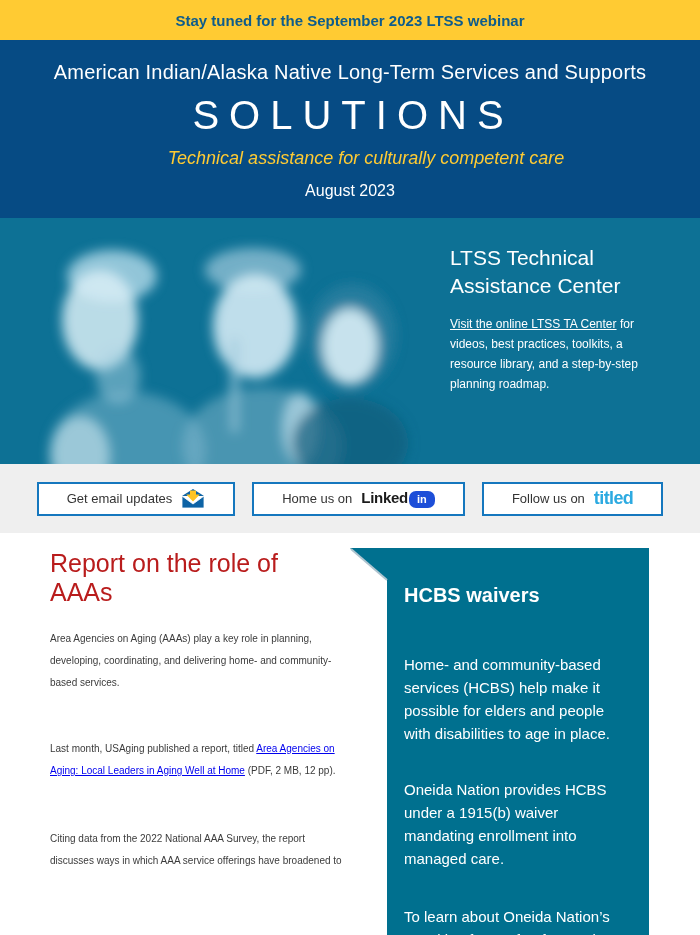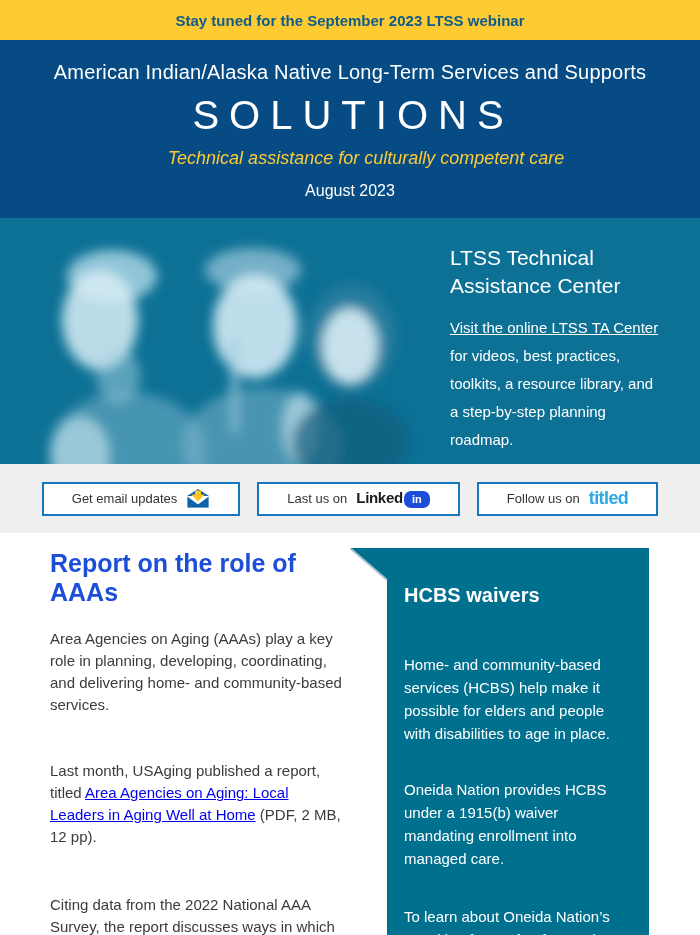--- a/index.html
+++ b/index.html
@@ -68,22 +68,22 @@
     width: 215px;
     color: #ffffff;
   }
   .hero-text h2 {
     font-size: 21px;
     font-weight: 400;
     line-height: 28px;
   }
   .hero-text p {
     margin-top: 14px;
-    font-size: 15px;
-    line-height: 28px;
+    font-size: 12px;
+    line-height: 20px;
   }
   .hero-link { color: #ffffff; text-decoration: underline; cursor: pointer; }
 
   
   .social {
     height: 69px;
     background: #EFEFEF;
     display: flex;
     align-items: center;
     justify-content: center;
@@ -114,26 +114,26 @@
   
   .main { position: relative; height: 407px; background: #ffffff; }
   .article {
     position: absolute;
     left: 50px;
     top: 16px;
     width: 294px;
     color: #3b3b3b;
   }
   .article h1 {
-    color: #1d4ed8;
+    color: #b91c1c;
     font-size: 25px;
     line-height: 29px;
-    font-weight: bold;
-  }
-  .article p { font-size: 15px; line-height: 22px; }
+    font-weight: normal;
+  }
+  .article p { font-size: 10px; line-height: 22px; }
   .article .p1 { margin-top: 21px; }
   .article .p2 { margin-top: 44px; }
   .article .p3 { margin-top: 46px; }
   .article a { color: #0000EE; text-decoration: underline; cursor: pointer; }
 
   
   .panel {
     position: absolute;
     left: 350px;
     top: 15px;
@@ -209,21 +209,21 @@
     <button class="social-btn">
       <span>Get email updates</span>
       <svg width="24" height="20" viewBox="0 0 24 20">
         <path d="M1 7 L12 0 L23 7 Z" fill="#0D63A5"></path>
         <polygon points="9,1.5 15,1.5 15,5.5 18.8,5.5 12,12.5 5.2,5.5 9,5.5" fill="#FFC425"></polygon>
         <path d="M1 7 L12 15 L23 7 L23 19 L1 19 Z" fill="#0D63A5" stroke="#ffffff" stroke-width="0.8"></path>
       </svg>
     </button>
 
     <button class="social-btn">
-      <span>Last us on</span>
+      <span>Home us on</span>
       <span>
         <span class="li-word">Linked</span><span class="li-badge">in</span>
       </span>
     </button>
 
     <button class="social-btn">
       <span>Follow us on</span>
       <span class="tw-word">titled</span>
     </button>
 

